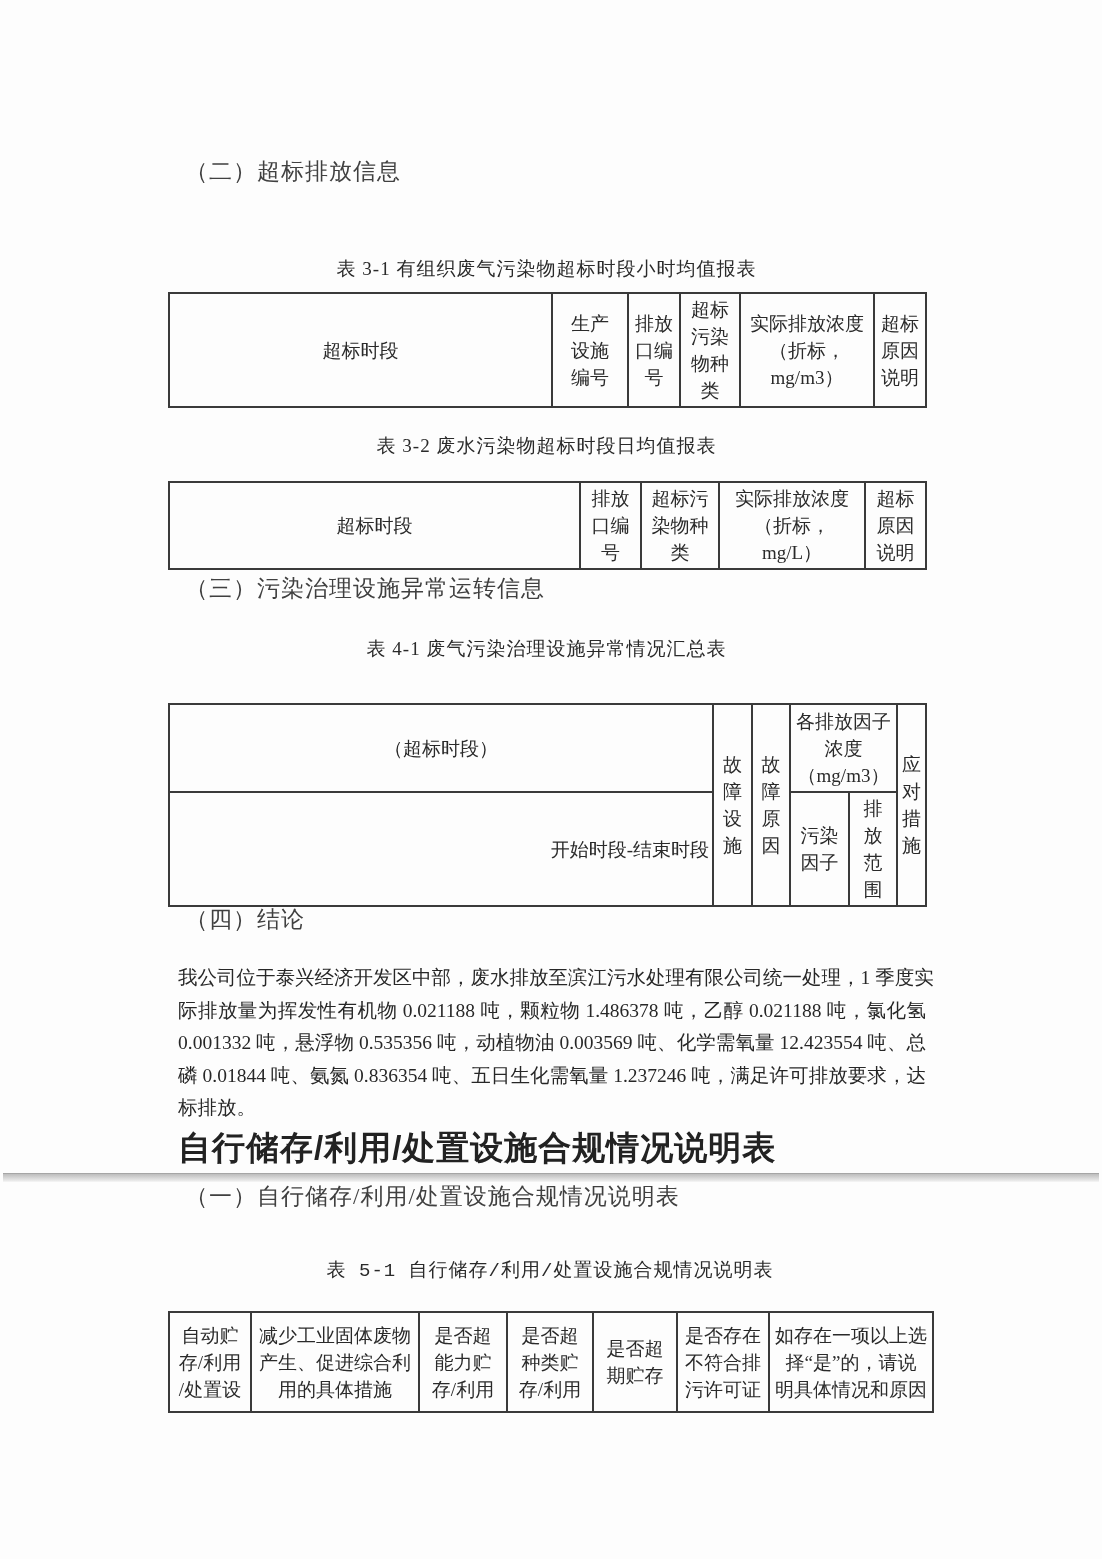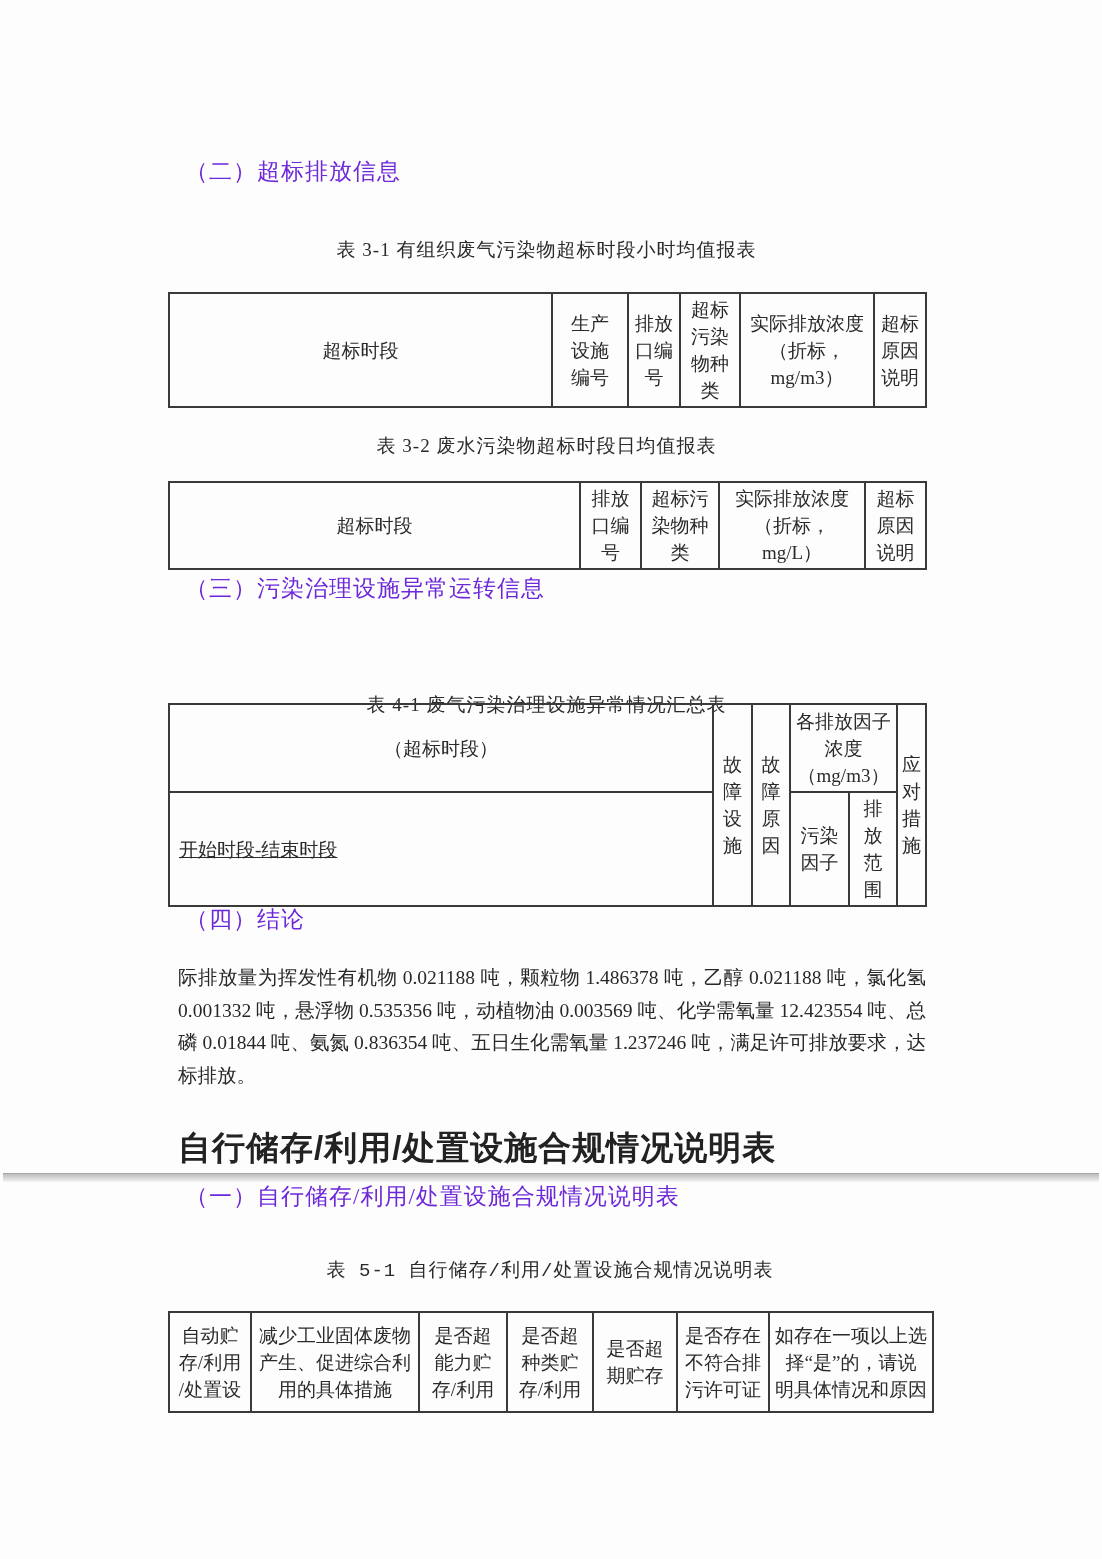--- a/index.html
+++ b/index.html
@@ -8,21 +8,21 @@
     width:1102px;height:1559px;
     background:#fdfdfd;
     font-family:"Liberation Serif","DejaVu Serif",serif;
     color:#2e2e2e;
     overflow:hidden;
   }
   .abs{position:absolute;}
   .sec-heading{
     font-size:23px;
     letter-spacing:1px;
-    color:#6d28d9;
+    color:#404040;
     white-space:nowrap;
   }
   .caption{
     font-size:19px;
     letter-spacing:1px;
     text-align:center;
     color:#2a2a2a;
     white-space:nowrap;
   }
   .main-heading{
@@ -43,23 +43,22 @@
     text-align:center;
     vertical-align:middle;
     white-space:pre-line;
     font-size:19px;
     line-height:27px;
     padding:2px 3px;
     color:#2a2a2a;
     overflow:hidden;
   }
   table.doc td.left{
-    text-align:left;
+    text-align:right;
     padding-left:9px;
-    text-decoration:underline;
   }
   .para{
     font-size:19.5px;
     color:#272727;
     width:748px;
   }
   .para .line{
     line-height:32.5px;
     text-align:justify;
     text-align-last:justify;
@@ -77,21 +76,21 @@
     border-bottom:1px solid #f2f2f2;
   }
 </style>
 </head>
 <body>
 
 <div class="page">
 
   <div class="abs sec-heading" style="left:185px;top:156px;">（二）超标排放信息</div>
 
-  <div class="abs caption" style="left:168px;top:237px;width:757px;">表 3-1 有组织废气污染物超标时段小时均值报表</div>
+  <div class="abs caption" style="left:168px;top:256px;width:757px;">表 3-1 有组织废气污染物超标时段小时均值报表</div>
 
   <table class="doc" style="left:168px;top:292px;width:757px;height:113px;">
     <colgroup>
       <col style="width:383px">
         <col style="width:76px">
         <col style="width:52px">
       <col style="width:60px">
         <col style="width:134px">
         <col style="width:52px">
     </colgroup>
@@ -142,21 +141,21 @@
 mg/L）</td>
       <td>超标
 原因
 说明</td>
     </tr>
   </tbody>
     </table>
 
   <div class="abs sec-heading" style="left:185px;top:573px;">（三）污染治理设施异常运转信息</div>
 
-  <div class="abs caption" style="left:168px;top:692px;width:757px;">表 4-1 废气污染治理设施异常情况汇总表</div>
+  <div class="abs caption" style="left:168px;top:636px;width:757px;">表 4-1 废气污染治理设施异常情况汇总表</div>
 
   <table class="doc" style="left:168px;top:703px;width:757px;height:199px;">
     <colgroup>
       <col style="width:544px">
         <col style="width:39px">
         <col style="width:38px">
       <col style="width:59px">
         <col style="width:48px">
         <col style="width:29px">
     </colgroup>
@@ -187,20 +186,21 @@
 放
 范
 围</td>
     </tr>
   </tbody>
     </table>
 
   <div class="abs sec-heading" style="left:185px;top:904px;">（四）结论</div>
 
   <div class="abs para" style="left:178px;top:962px;">
+    <div class="line">我公司位于泰兴经济开发区中部，废水排放至滨江污水处理有限公司统一处理，1 季度实</div>
     <div class="line">际排放量为挥发性有机物 0.021188 吨，颗粒物 1.486378 吨，乙醇 0.021188 吨，氯化氢</div>
     <div class="line">0.001332 吨，悬浮物 0.535356 吨，动植物油 0.003569 吨、化学需氧量 12.423554 吨、总</div>
     <div class="line">磷 0.01844 吨、氨氮 0.836354 吨、五日生化需氧量 1.237246 吨，满足许可排放要求，达</div>
     <div class="line last">标排放。</div>
   </div>
 
   <div class="abs main-heading" style="left:178px;top:1106px;margin-top:20px;">自行储存/利用/处置设施合规情况说明表</div>
 
   <div class="divider" style="top:1173px;"></div>
 

